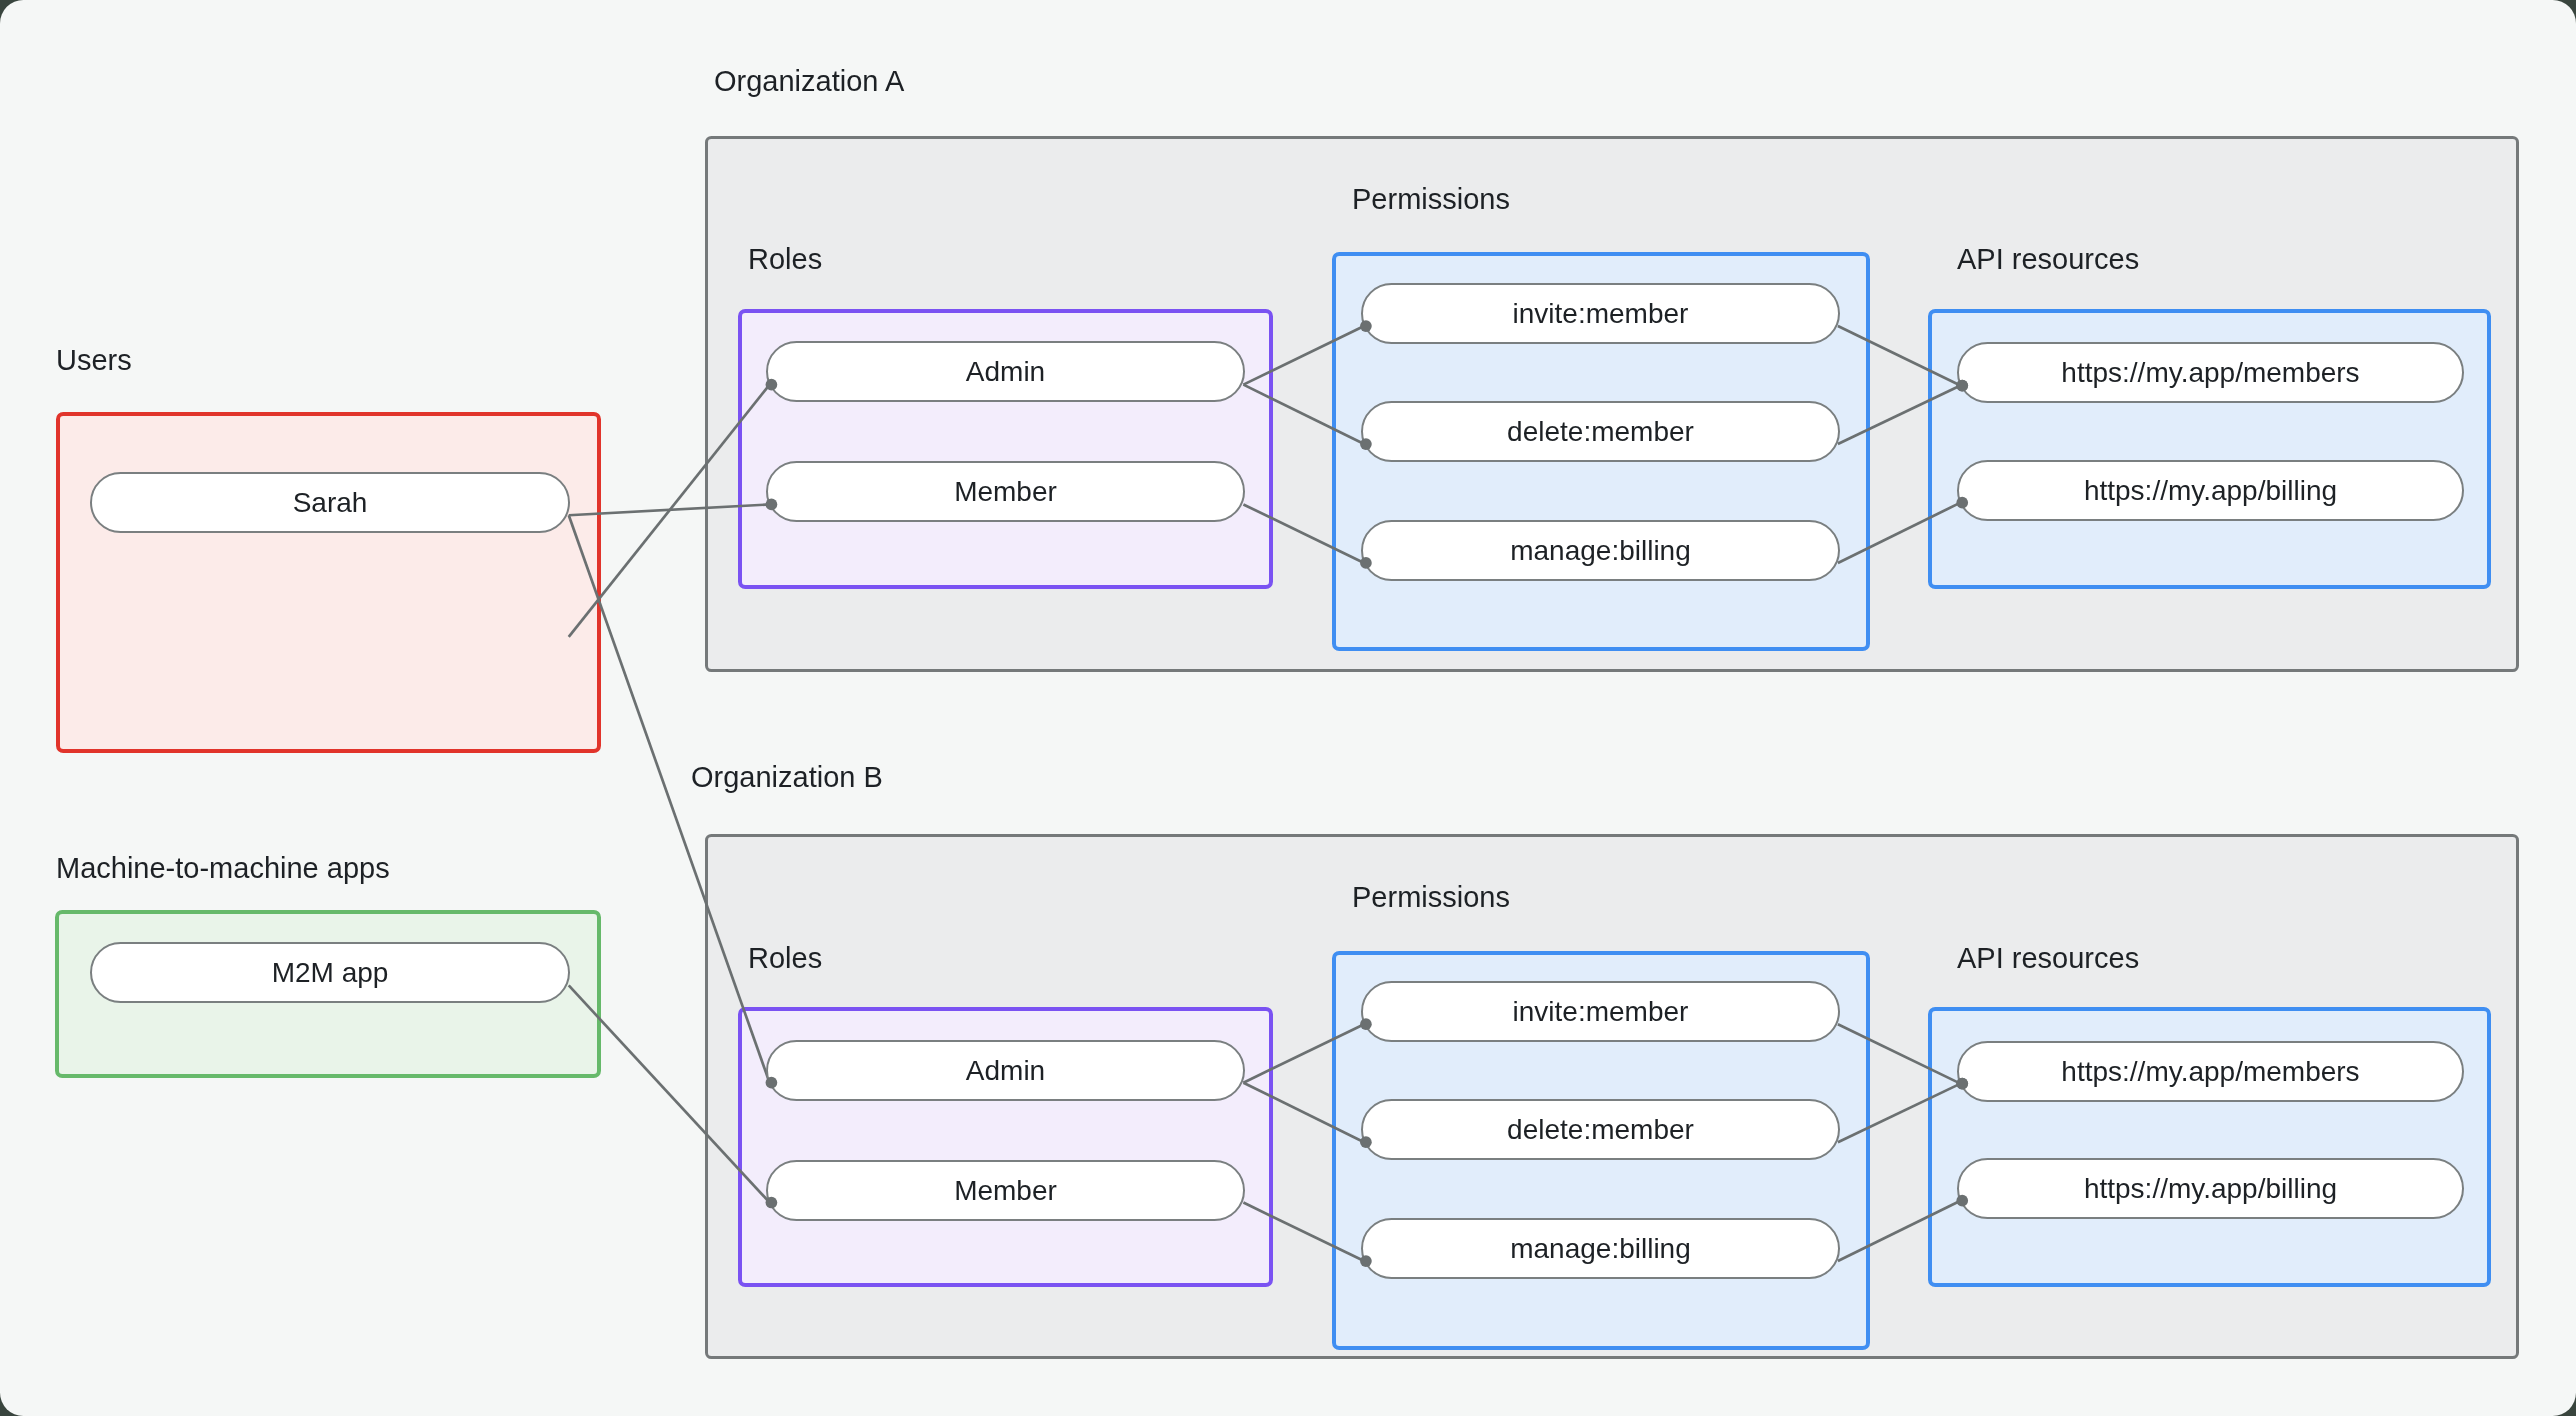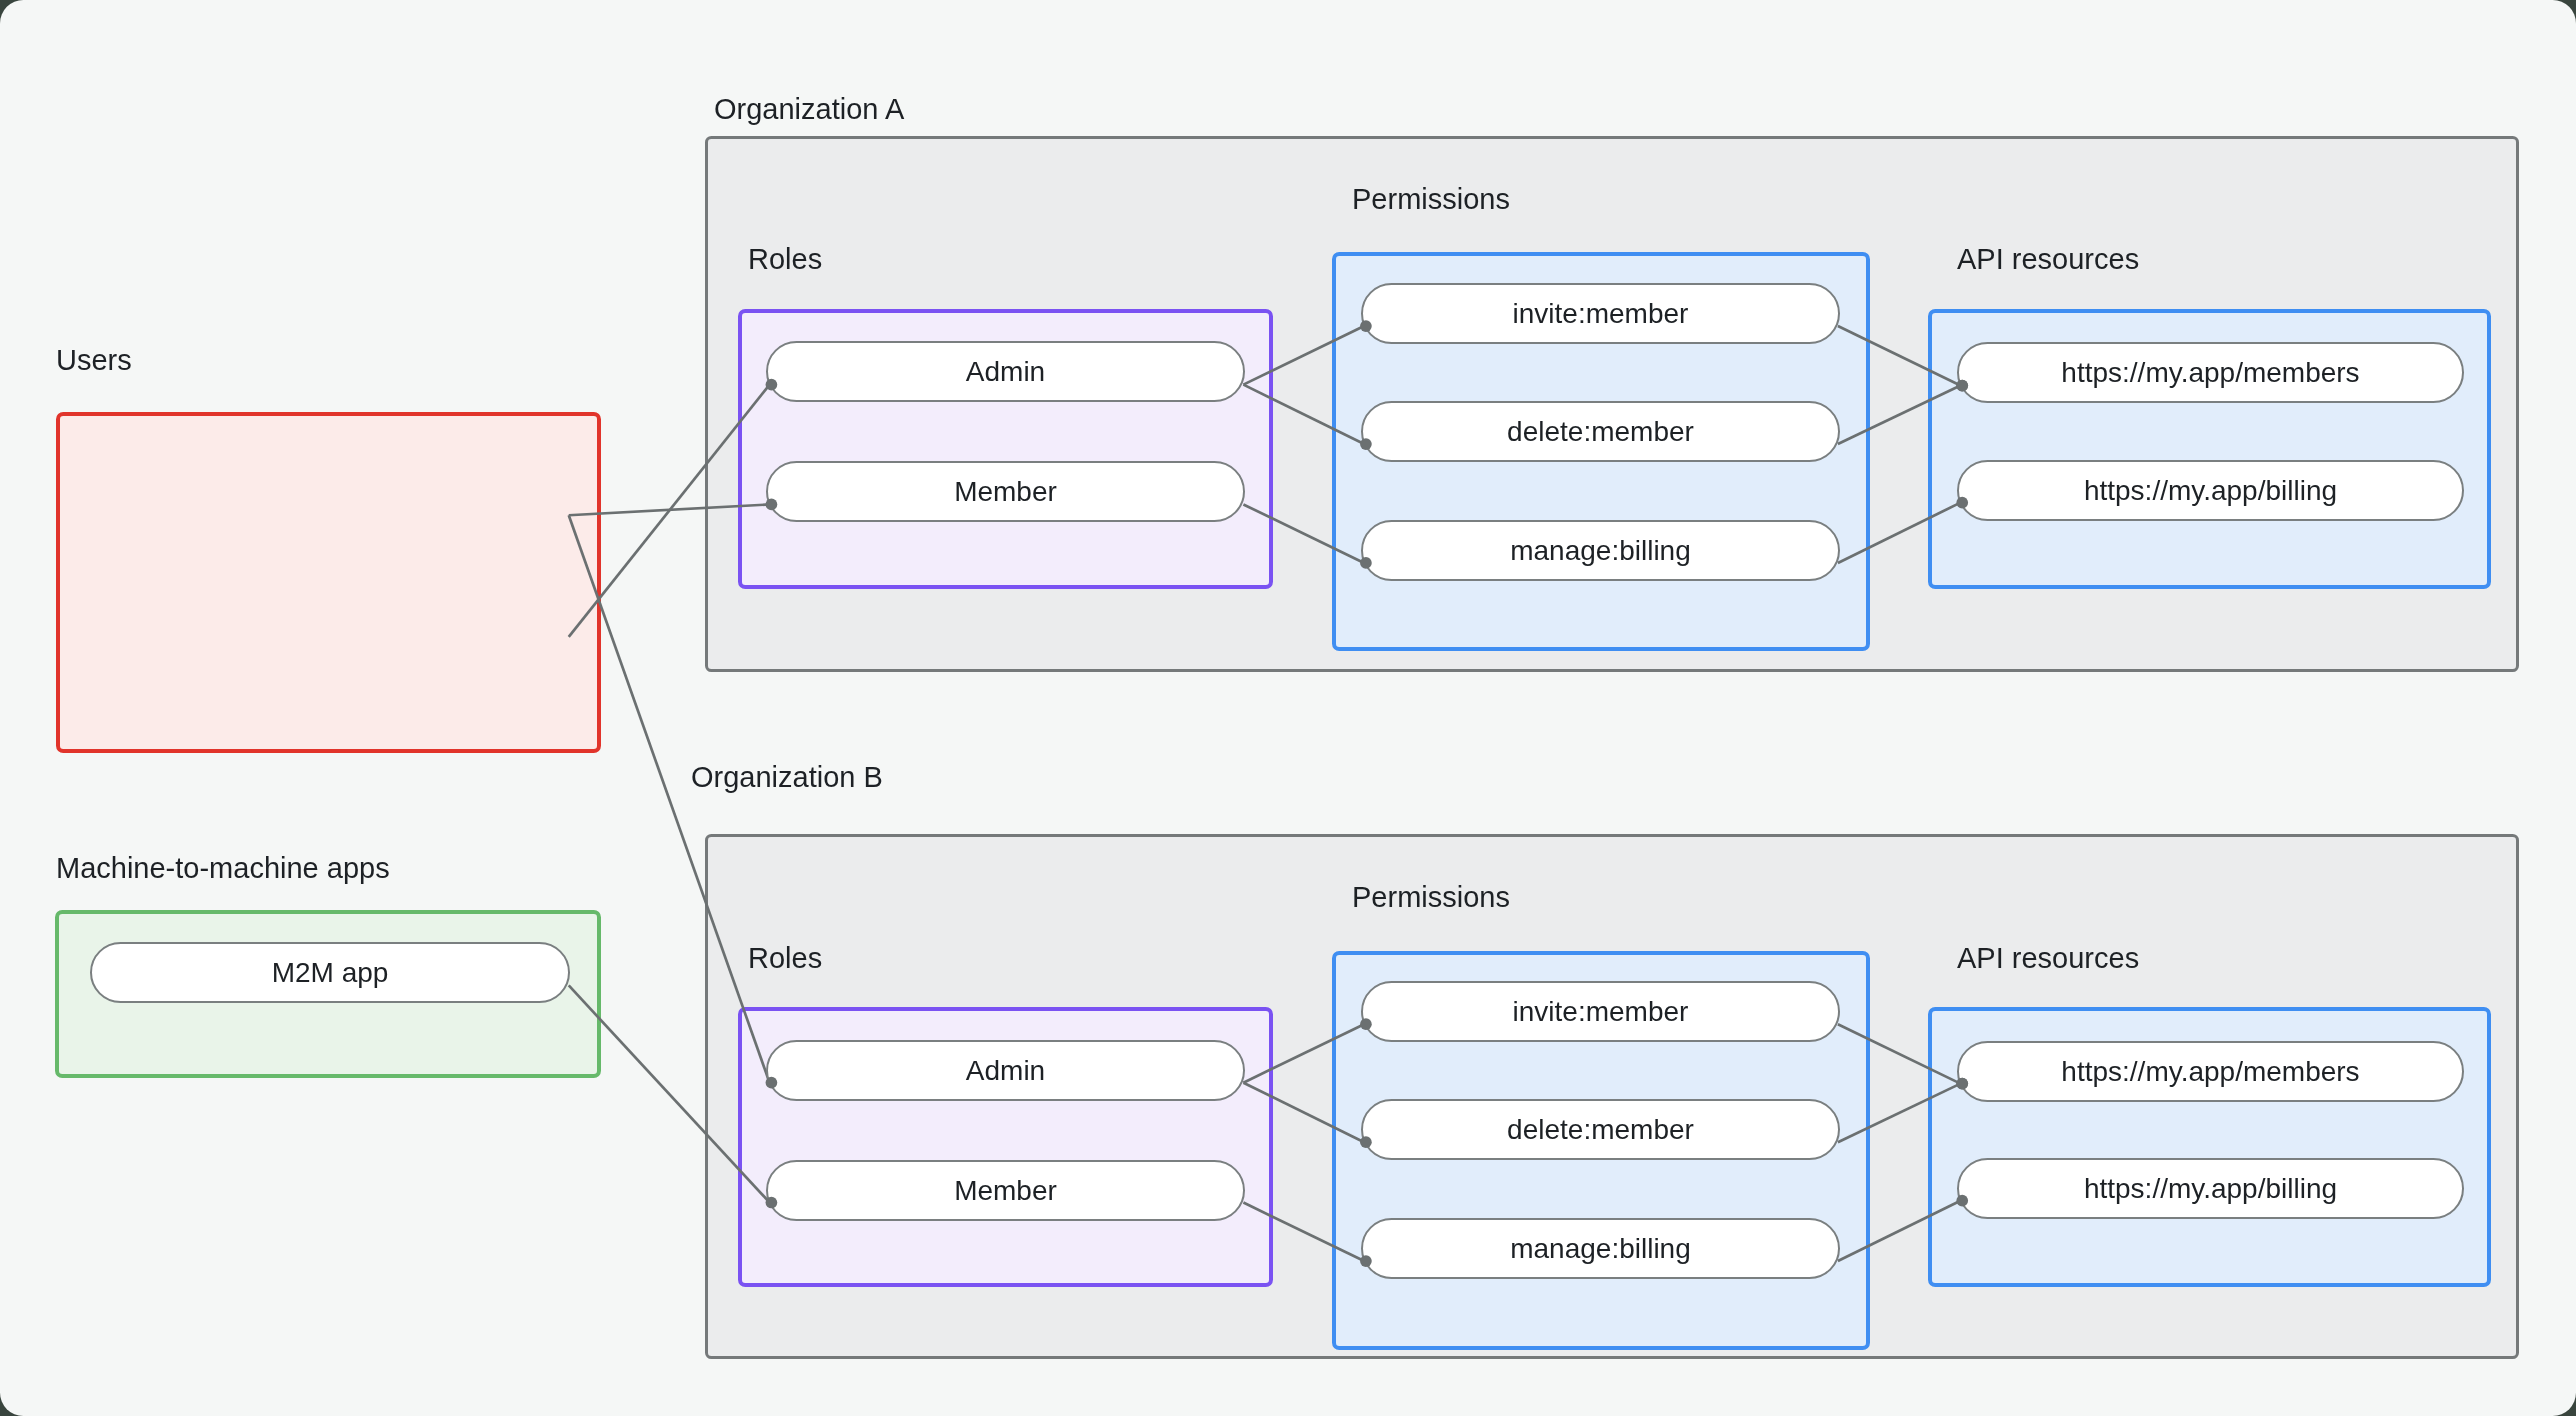--- a/index.html
+++ b/index.html
@@ -59,21 +59,21 @@
   <div class="gbox blue-box" style="left:1332px;top:252px;width:538px;height:399px;"></div>
   <div class="gbox blue-box" style="left:1928px;top:309px;width:563px;height:280px;"></div>
 
   <div class="gbox roles-box" style="left:738px;top:1007px;width:535px;height:280px;"></div>
   <div class="gbox blue-box" style="left:1332px;top:951px;width:538px;height:399px;"></div>
   <div class="gbox blue-box" style="left:1928px;top:1007px;width:563px;height:280px;"></div>
 
   <div class="group-label" style="left:56px;top:343px;">Users</div>
   <div class="group-label" style="left:56px;top:851px;">Machine-to-machine apps</div>
 
-  <div class="group-label" style="left:714px;top:64px;margin-top:28px;">Organization A</div>
+  <div class="group-label" style="left:714px;top:64px;">Organization A</div>
   <div class="group-label" style="left:748px;top:242px;">Roles</div>
   <div class="group-label" style="left:1352px;top:182px;">Permissions</div>
   <div class="group-label" style="left:1957px;top:242px;">API resources</div>
 
   <div class="group-label" style="left:691px;top:760px;">Organization B</div>
   <div class="group-label" style="left:748px;top:941px;">Roles</div>
   <div class="group-label" style="left:1352px;top:880px;">Permissions</div>
   <div class="group-label" style="left:1957px;top:941px;">API resources</div>
 
   <svg class="layer" id="edge-layer" viewBox="0 0 2859 1572" xmlns="http://www.w3.org/2000/svg">
@@ -88,20 +88,21 @@
       <line x1="2040" y1="493" x2="2176" y2="428"></line>
       <line x1="2040" y1="625" x2="2176" y2="558"></line>
       <line x1="1380" y1="1202" x2="1514" y2="1137"></line>
       <line x1="1380" y1="1202" x2="1514" y2="1268"></line>
       <line x1="1380" y1="1335" x2="1514" y2="1400"></line>
       <line x1="2040" y1="1137" x2="2176" y2="1203"></line>
       <line x1="2040" y1="1268" x2="2176" y2="1203"></line>
       <line x1="2040" y1="1400" x2="2176" y2="1333"></line>
     </svg>
 
+  <div class="pill" style="left:90px;top:472px;width:480px;">Sarah</div>
   <div class="pill" style="left:90px;top:942px;width:480px;">M2M app</div>
 
   <div class="pill" style="left:766px;top:341px;width:479px;">Admin</div>
   <div class="pill" style="left:766px;top:461px;width:479px;">Member</div>
   <div class="pill" style="left:1361px;top:283px;width:479px;">invite:member</div>
   <div class="pill" style="left:1361px;top:401px;width:479px;">delete:member</div>
   <div class="pill" style="left:1361px;top:520px;width:479px;">manage:billing</div>
   <div class="pill" style="left:1957px;top:342px;width:507px;">https://my.app/members</div>
   <div class="pill" style="left:1957px;top:460px;width:507px;">https://my.app/billing</div>
 

